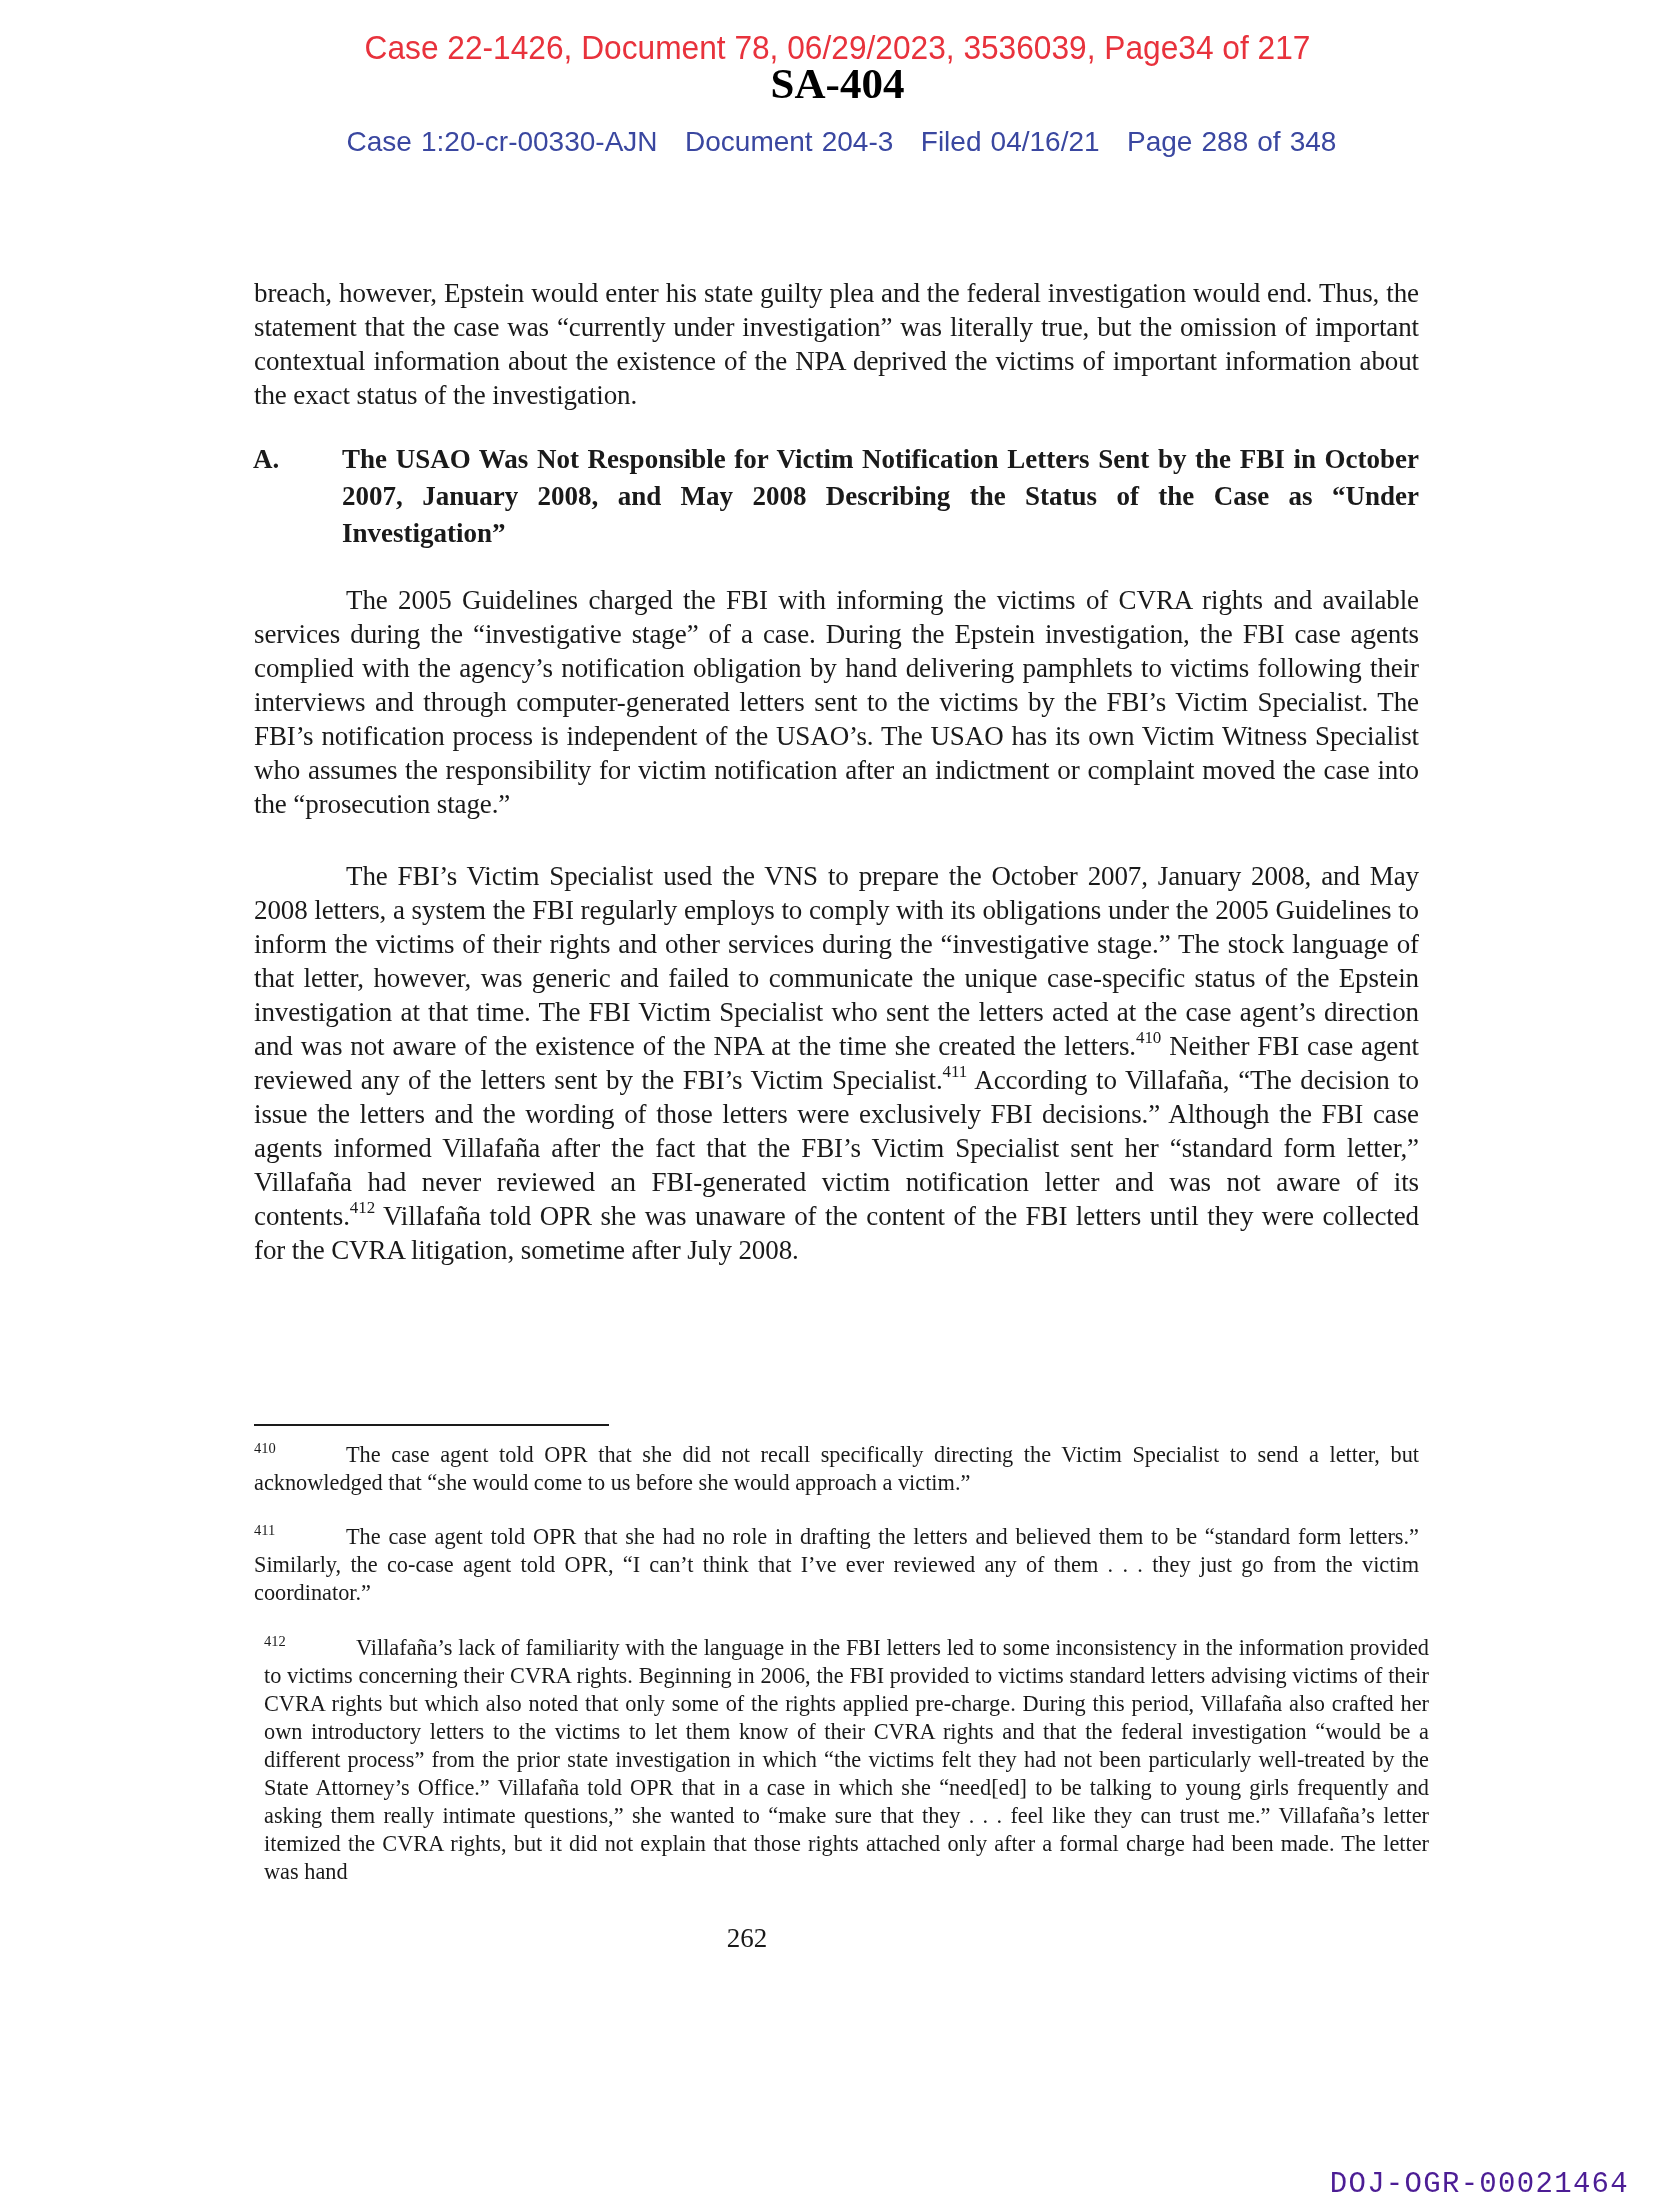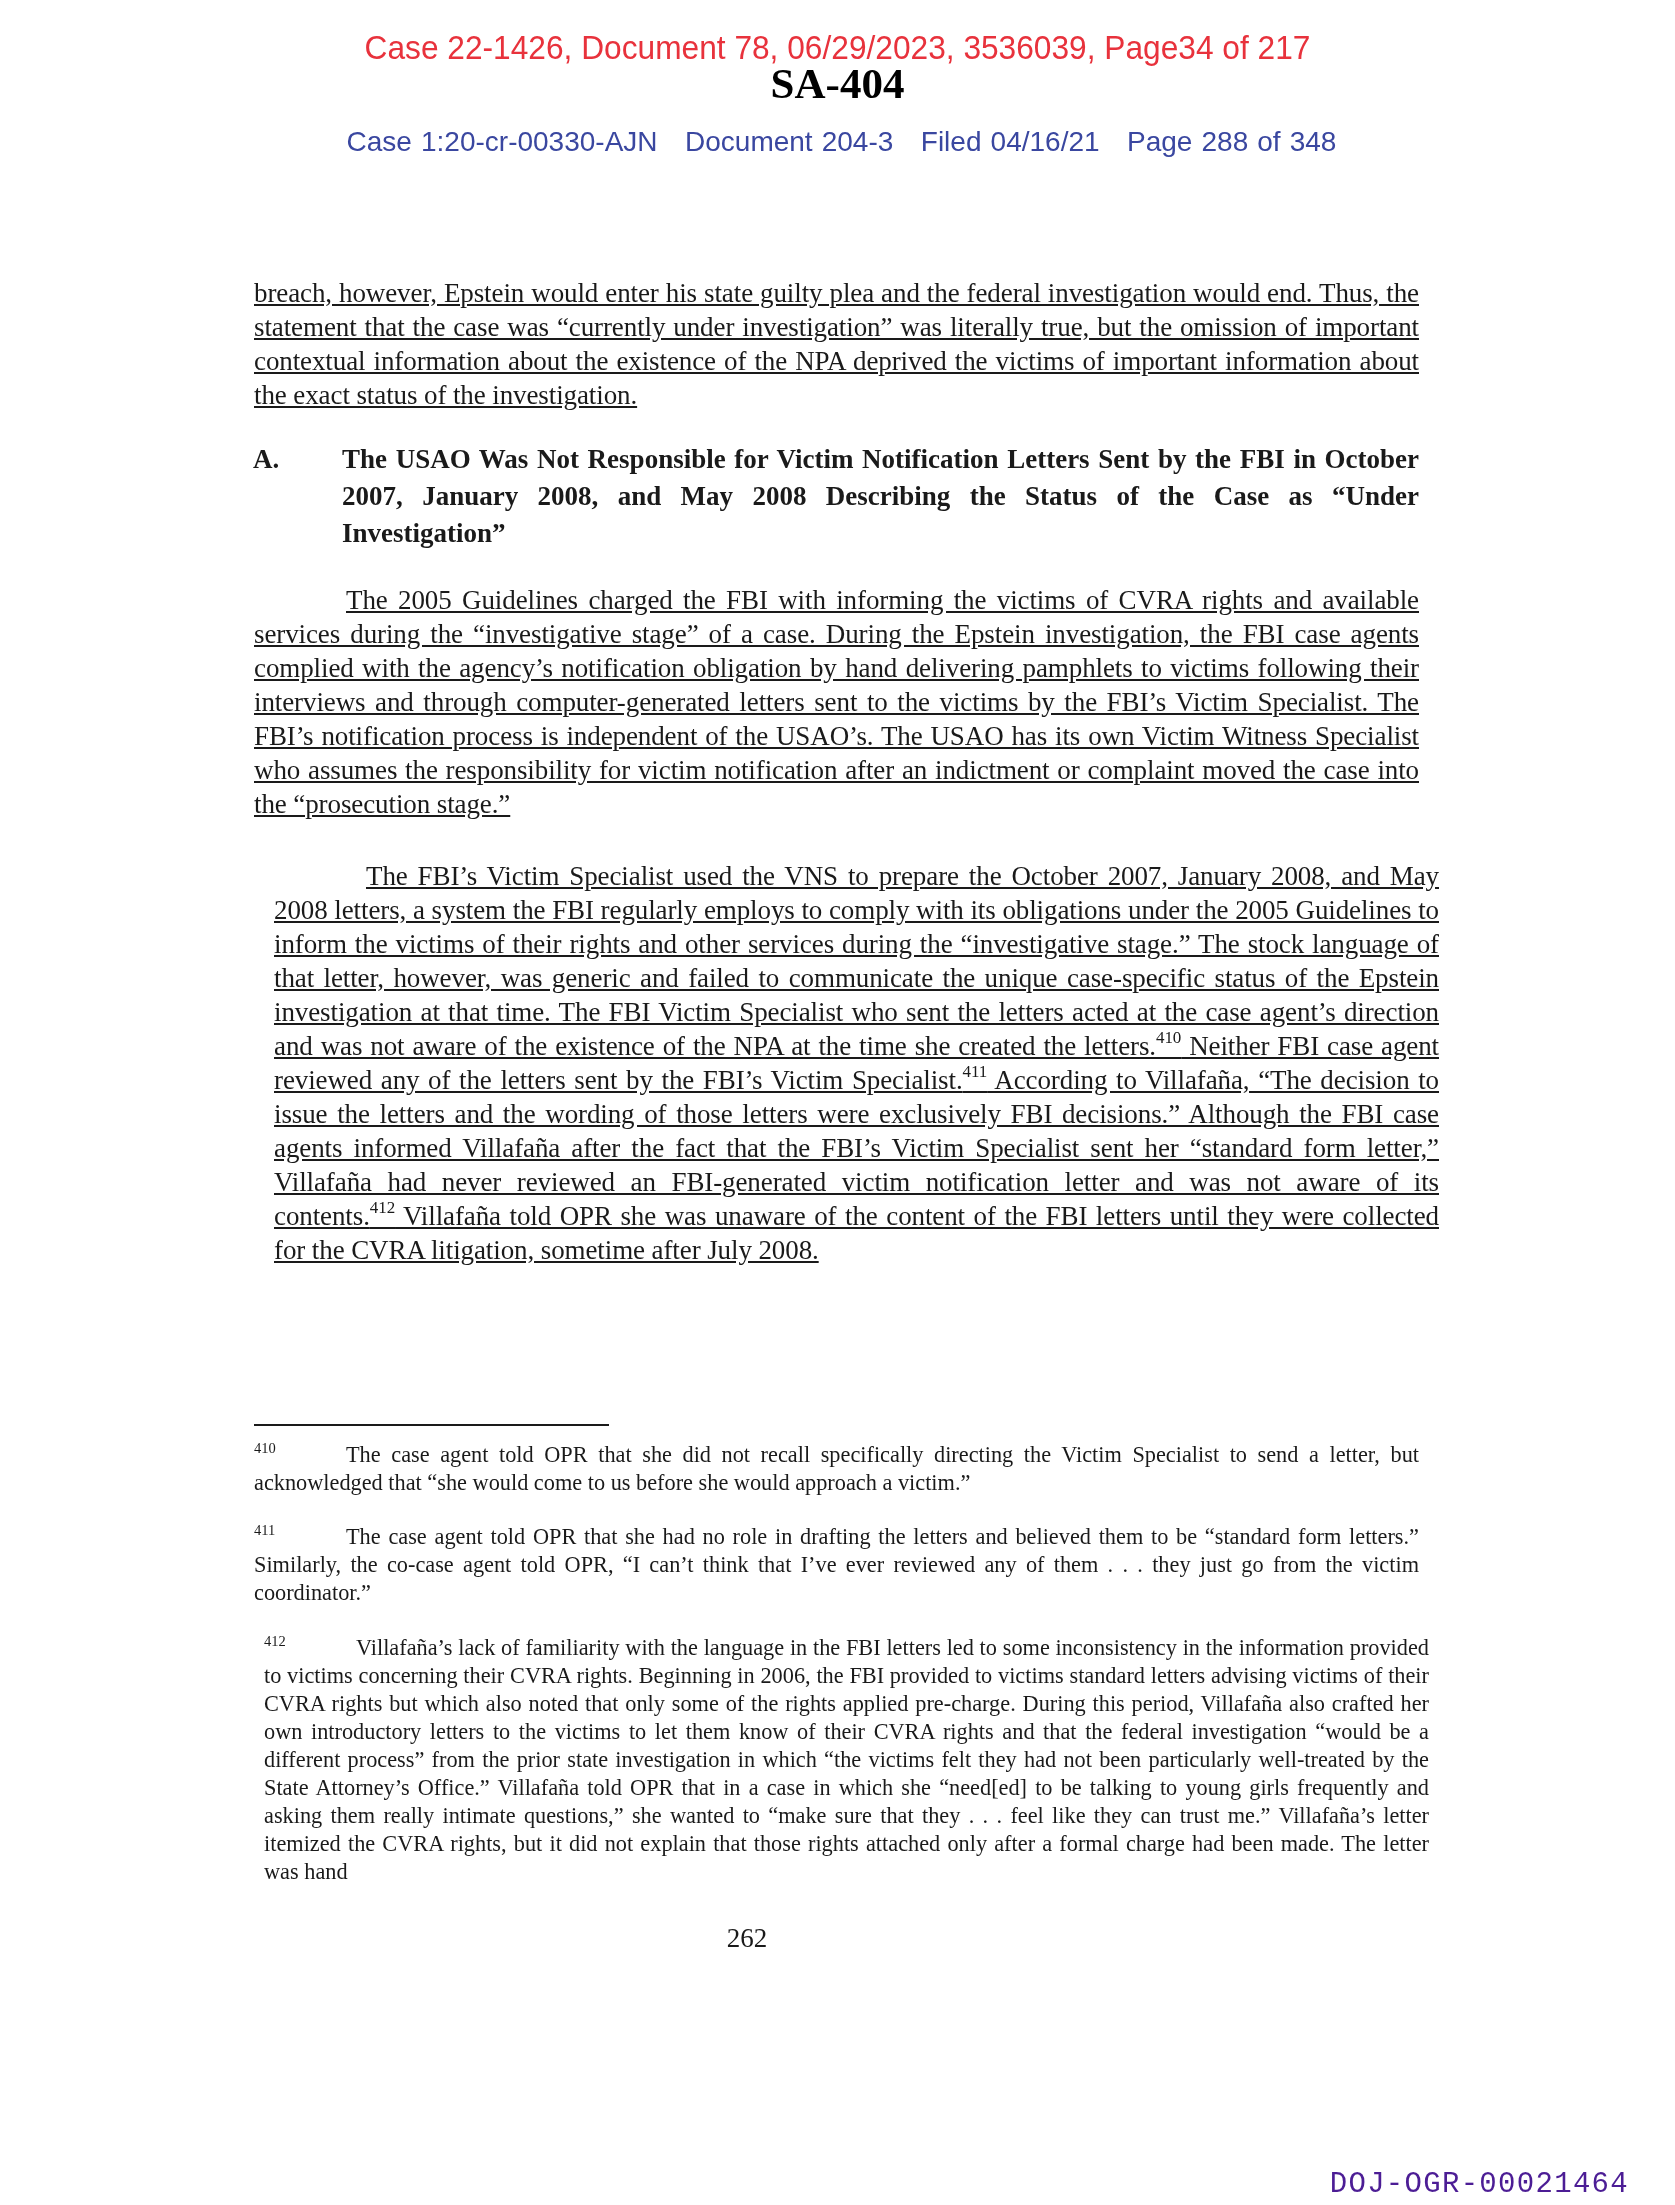--- a/index.html
+++ b/index.html
@@ -30,35 +30,34 @@
       font-family: "Liberation Sans", "DejaVu Sans", sans-serif;
       font-size: 28px; color: #3a47a0; line-height: 34px;
       word-spacing: 1.3px;
     }
     .hdr-blue span { margin: 0 9.2px; }
     .body-text {
       position: absolute; left: 254px; width: 1165px;
       font-size: 27px; line-height: 34px;
       text-align: justify;
       letter-spacing: -0.1px;
-      text-decoration: underline;
     }
     .body-text p { margin: 0; }
     .indent { text-indent: 92px; }
     .p1 { top: 276px; }
     .heading {
       position: absolute; left: 342px; top: 441px; width: 1077px;
       font-weight: bold; font-size: 27px; line-height: 37px;
       text-align: justify;
     }
     .heading-label {
       position: absolute; left: -89px; top: 0;
     }
     .p2 { top: 583px; }
-    .p3 { top: 859px; margin-left: 20px; }
+    .p3 { top: 859px; }
     sup { font-size: 17px; line-height: 0; vertical-align: 12px; }
     .fn-rule {
       position: absolute; left: 254px; top: 1424px; width: 355px; height: 2px;
       background: #1a1a1a;
     }
     .footnote {
       position: absolute; left: 254px; width: 1165px;
       font-size: 22.3px; line-height: 28px;
       text-align: justify;
     }

